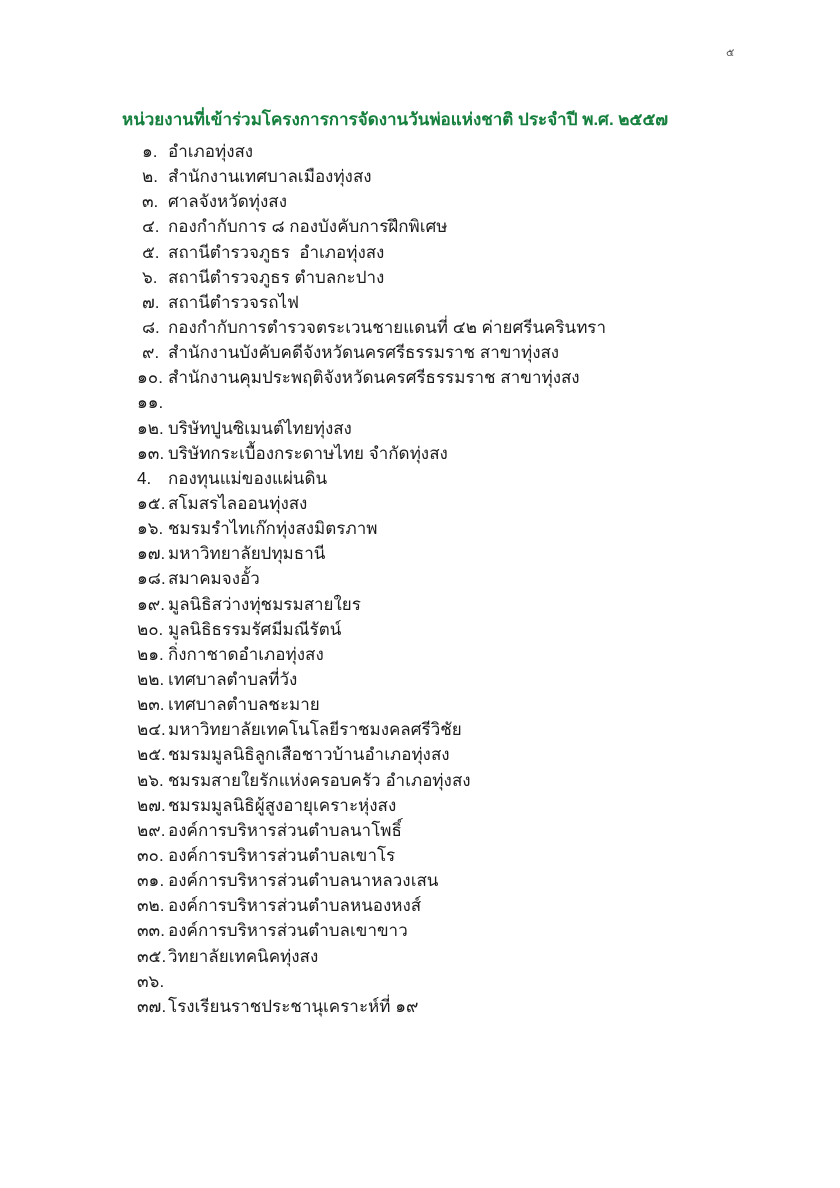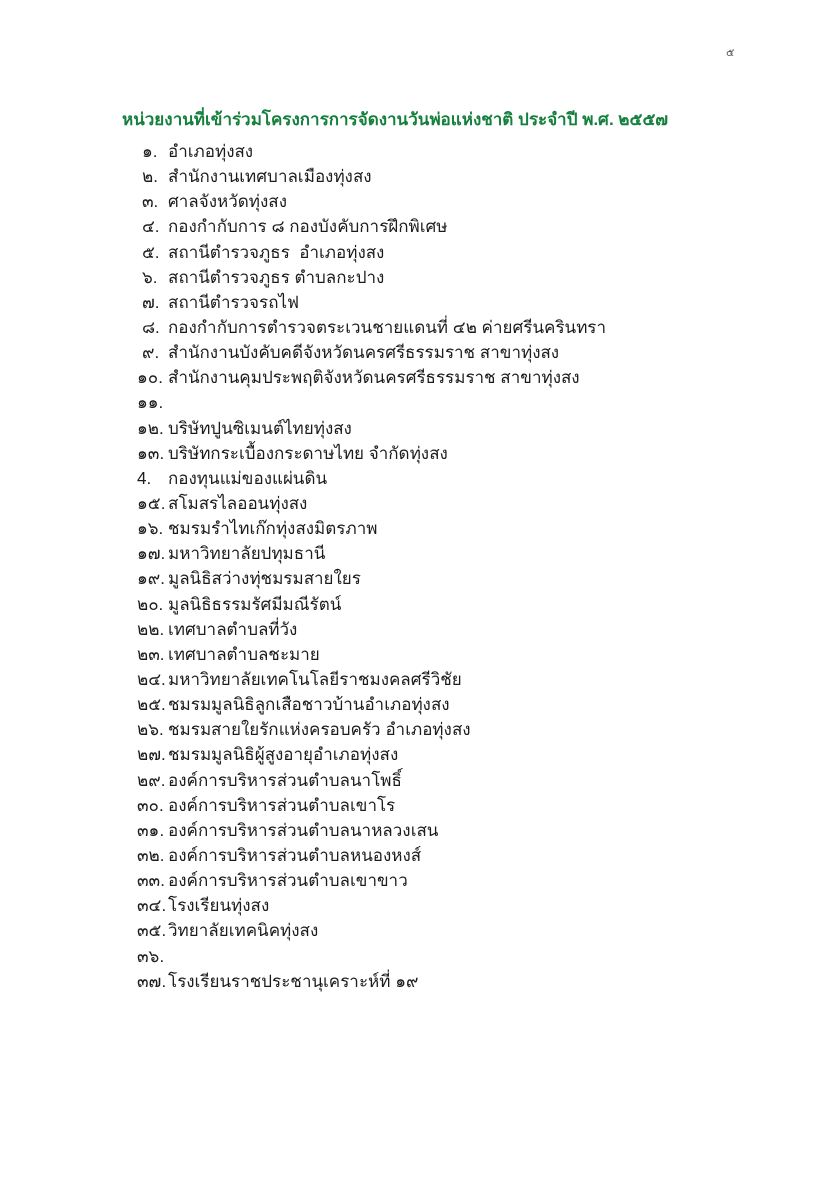--- a/index.html
+++ b/index.html
@@ -153,31 +153,39 @@
   <div class="list-item">
     <span class="item-num">๑๖.</span>
     <span class="item-text">ชมรมรำไทเก๊กทุ่งสงมิตรภาพ</span>
   </div>
 
   <div class="list-item">
     <span class="item-num">๑๗.</span>
     <span class="item-text">มหาวิทยาลัยปทุมธานี</span>
   </div>
 
+  <div class="list-item">
+    <span class="item-num">๑๘.</span>
+    <span class="item-text">สมาคมจงอั้ว</span>
+  </div>
 
   <div class="list-item">
     <span class="item-num">๑๙.</span>
     <span class="item-text">มูลนิธิสว่างทุ่ชมรมสายใยร</span>
   </div>
 
   <div class="list-item">
     <span class="item-num">๒๐.</span>
     <span class="item-text">มูลนิธิธรรมรัศมีมณีรัตน์</span>
   </div>
 
+  <div class="list-item">
+    <span class="item-num">๒๑.</span>
+    <span class="item-text">กิ่งกาชาดอำเภอทุ่งสง</span>
+  </div>
 
   <div class="list-item">
     <span class="item-num">๒๒.</span>
     <span class="item-text">เทศบาลตำบลที่วัง</span>
   </div>
 
   <div class="list-item">
     <span class="item-num">๒๓.</span>
     <span class="item-text">เทศบาลตำบลชะมาย</span>
   </div>
@@ -192,21 +200,21 @@
     <span class="item-text">ชมรมมูลนิธิลูกเสือชาวบ้านอำเภอทุ่งสง</span>
   </div>
 
   <div class="list-item">
     <span class="item-num">๒๖.</span>
     <span class="item-text">ชมรมสายใยรักแห่งครอบครัว อำเภอทุ่งสง</span>
   </div>
 
   <div class="list-item">
     <span class="item-num">๒๗.</span>
-    <span class="item-text">ชมรมมูลนิธิผู้สูงอายุอำเภอทุ่งสง</span>
+    <span class="item-text">ชมรมมูลนิธิผู้สูงอายุเคราะหุ่งสง</span>
   </div>
 
 
   <div class="list-item">
     <span class="item-num">๒๙.</span>
     <span class="item-text">องค์การบริหารส่วนตำบลนาโพธิ์</span>
   </div>
 
   <div class="list-item">
     <span class="item-num">๓๐.</span>
@@ -221,24 +229,20 @@
   <div class="list-item">
     <span class="item-num">๓๒.</span>
     <span class="item-text">องค์การบริหารส่วนตำบลหนองหงส์</span>
   </div>
 
   <div class="list-item">
     <span class="item-num">๓๓.</span>
     <span class="item-text">องค์การบริหารส่วนตำบลเขาขาว</span>
   </div>
 
-  <div class="list-item">
-    <span class="item-num">๓๔.</span>
-    <span class="item-text">โรงเรียนทุ่งสง</span>
-  </div>
 
   <div class="list-item">
     <span class="item-num">๓๕.</span>
     <span class="item-text">วิทยาลัยเทคนิคทุ่งสง</span>
   </div>
 
   <div class="list-item">
     <span class="item-num">๓๖.</span>
   </div>
 

